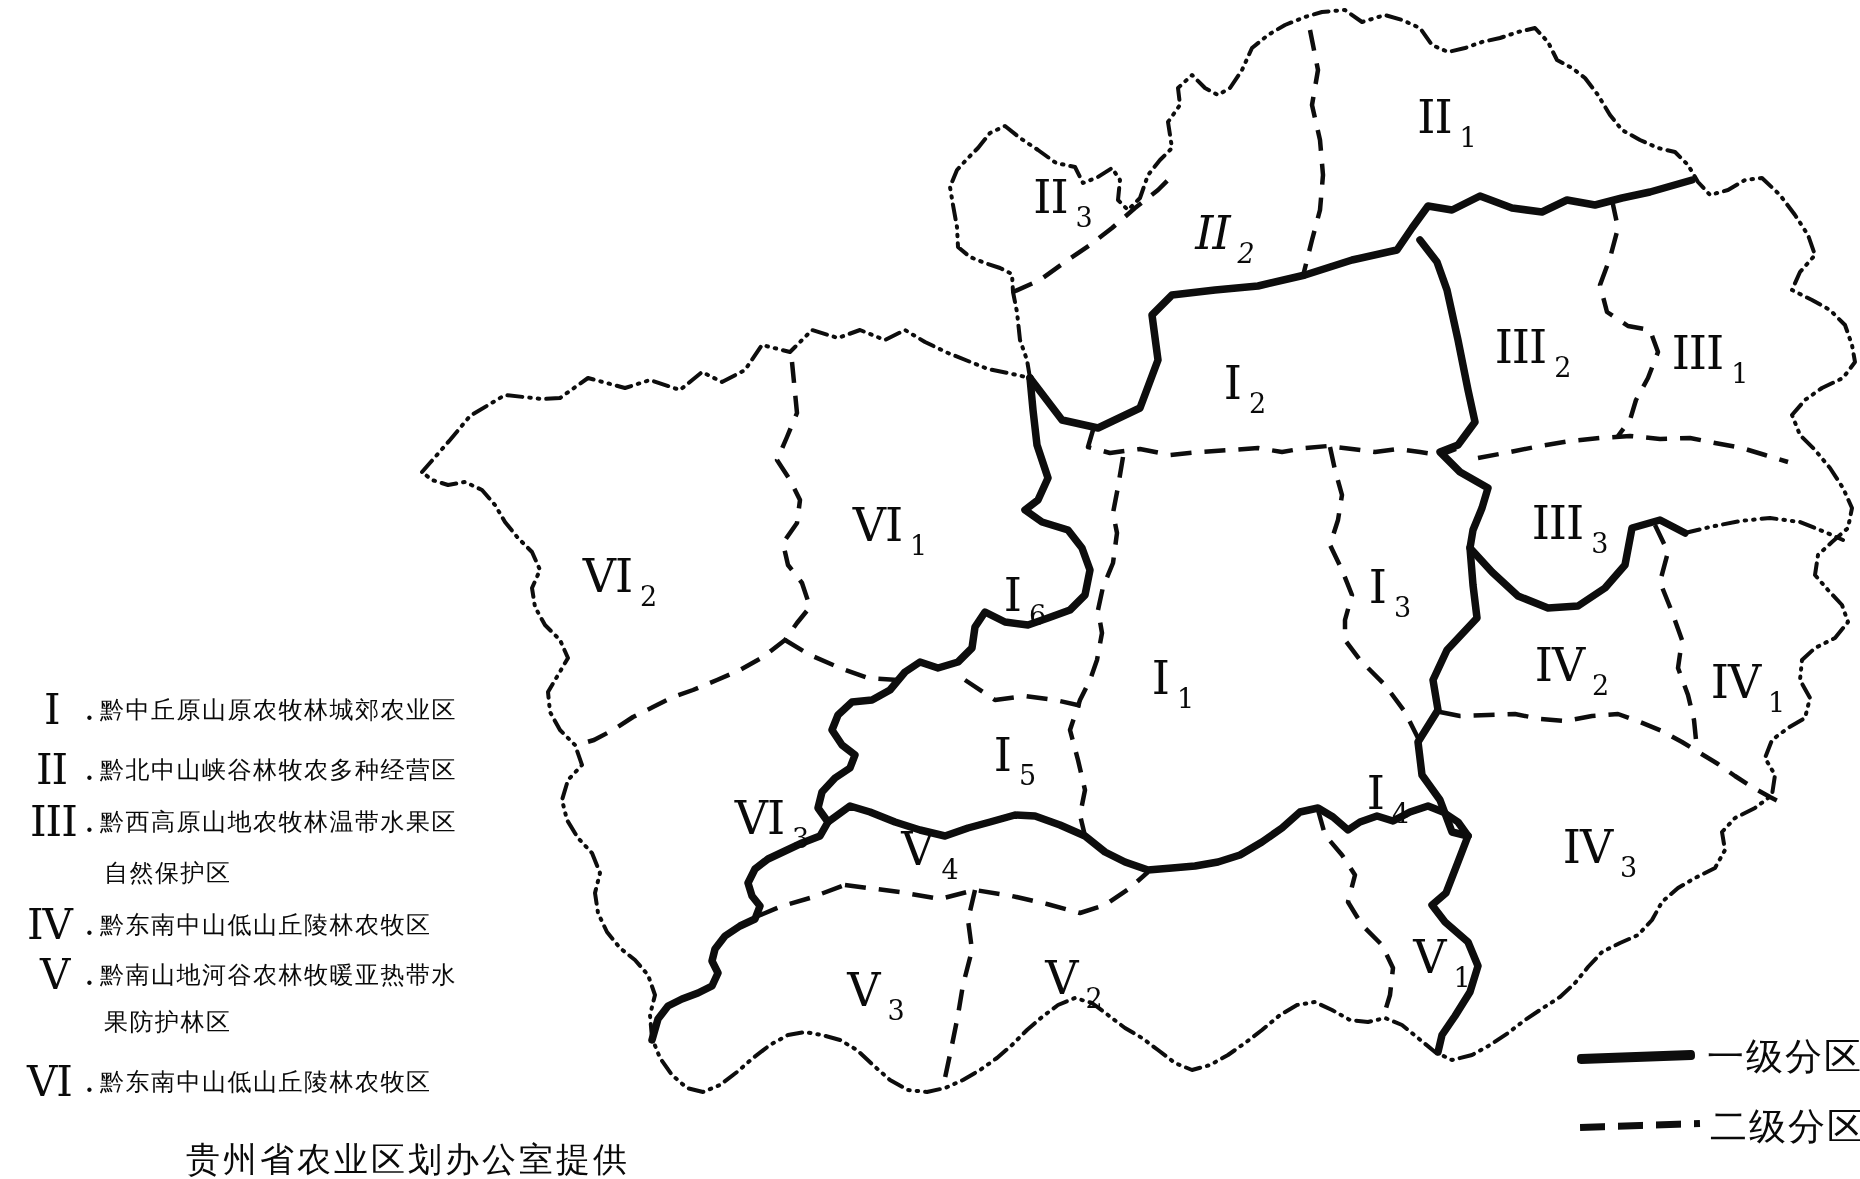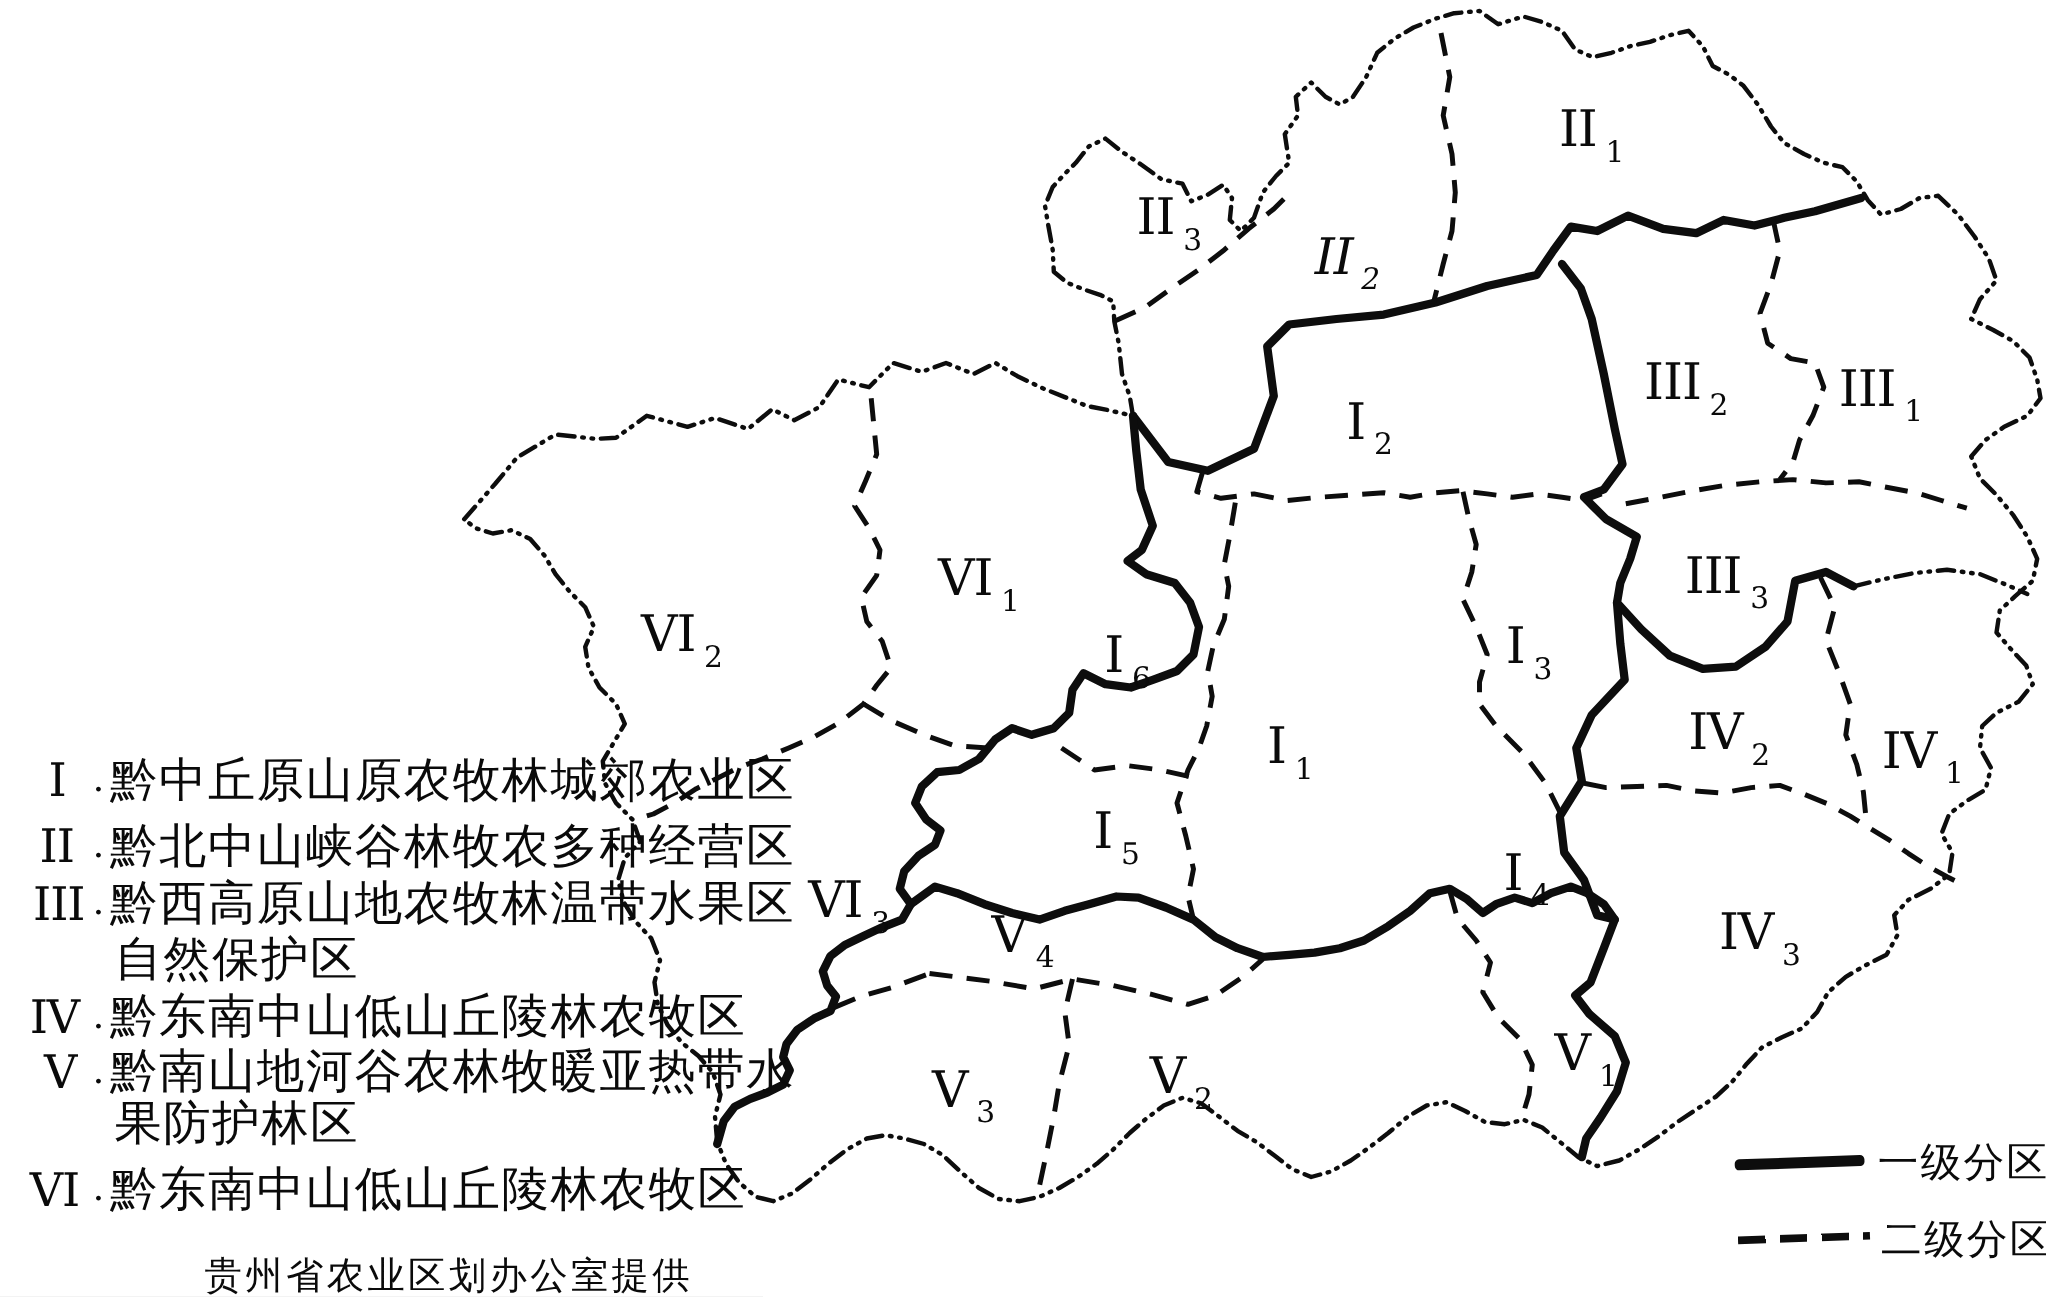--- a/index.html
+++ b/index.html
@@ -22,21 +22,21 @@
     letter-spacing:-1px;
   }
   .region-label .sub{
     font-size:27px;margin-left:8px;position:relative;top:14px;letter-spacing:0;
   }
   .zone-row{position:absolute;left:0;width:700px;height:0;}
   .zr-num{position:absolute;transform:translateY(-50%);font-size:42px;letter-spacing:-1px;line-height:1;}
   .zr-dot{position:absolute;left:84px;transform:translateY(-55%);font-size:34px;line-height:1;}
   .zr-text{
     position:absolute;transform:translateY(-50%);
-    font-size:43px;letter-spacing:1.5px;line-height:1;white-space:nowrap;
+    font-size:24px;letter-spacing:1.5px;line-height:1;white-space:nowrap;
     font-family:"Liberation Serif","DejaVu Serif",serif;
   }
   .caption{
     position:absolute;left:186px;top:1160px;transform:translateY(-50%);
     font-size:34px;letter-spacing:3px;white-space:nowrap;
     font-family:"Liberation Serif","DejaVu Serif",serif;
   }
   .line-legend-row{position:absolute;height:0;}
   .swatch{position:absolute;top:-5px;}
   .swatch-solid{width:118px;height:10px;background:#0d0d0d;border-radius:4px;transform:rotate(-2deg);}

